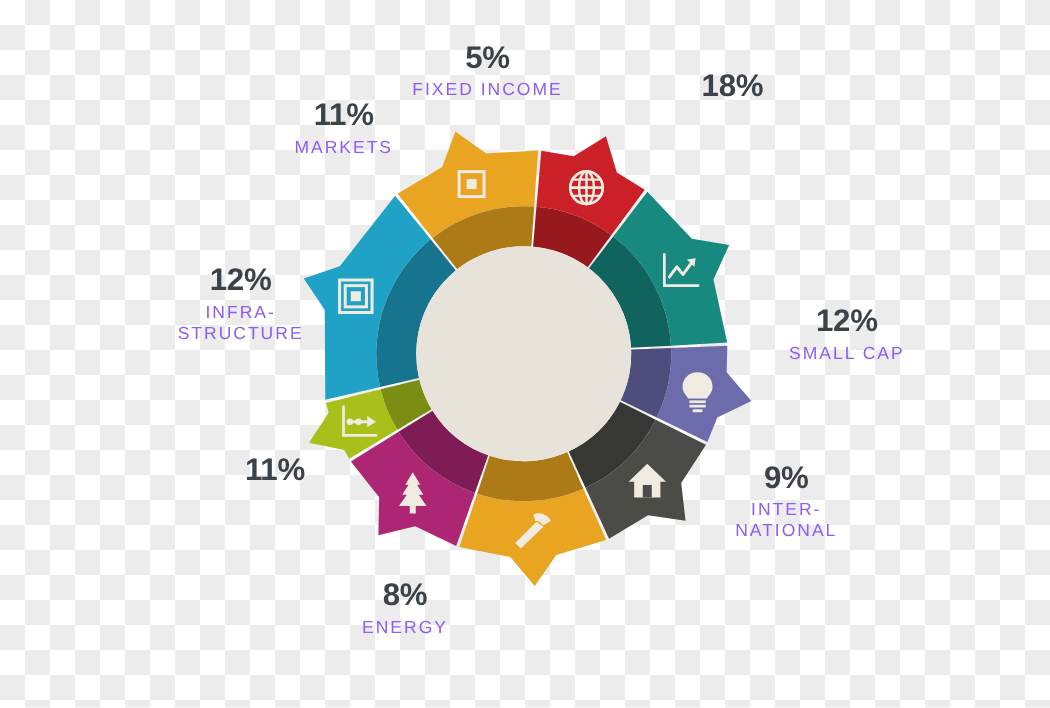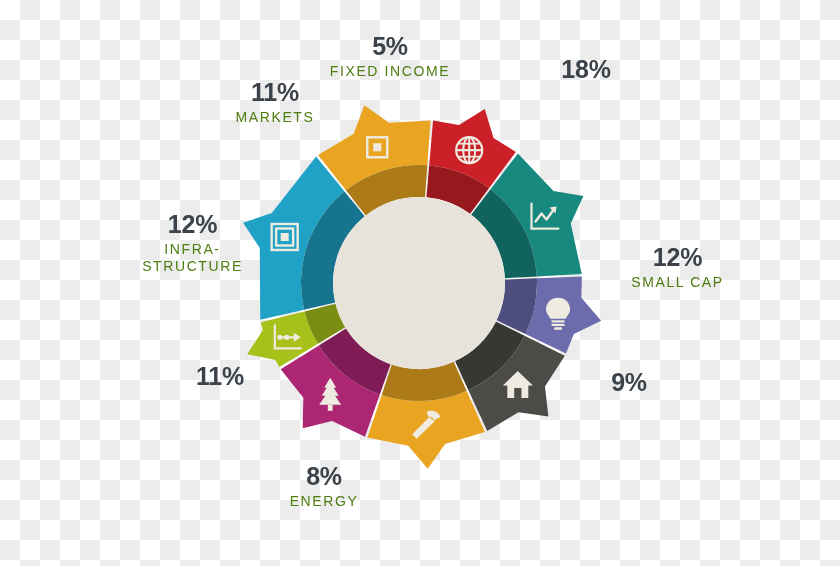--- a/index.html
+++ b/index.html
@@ -13,21 +13,21 @@
     background-size:40px 40px;
     background-position:0 0, 20px 20px;
   }
   #wheel-wrap{position:absolute;left:0;top:0;width:840px;height:566px;}
   .lbl{position:absolute;text-align:center;line-height:1.12;}
   .lbl .pct{
     display:block;font-size:25px;font-weight:bold;color:#3b4249;
     letter-spacing:-0.2px;margin-bottom:3px;
   }
   .lbl .nm{
-    display:block;font-size:14px;color:#4d7c0f;letter-spacing:1.6px;
+    display:block;font-size:14px;color:#8b5cf6;letter-spacing:1.6px;
     line-height:1.22;white-space:pre-line;
   }
 </style>
 </head>
 <body>
 
 <div id="wheel-wrap">
   <svg id="wheel-svg" width="840" height="566" viewBox="0 0 840 566">
       <g>
         <path d="M 260.21 319.81 L 259.8 248 L 243.03 222.75 L 271.76 213.08 L 316.09 156.59 L 344.5 191.49 A 118 118 0 0 0 304.05 309.64 Z" fill="#1FA2C6"></path>
@@ -113,20 +113,22 @@
   <span class="pct">18%</span>
 </div>
 
 <div class="lbl" style="left:590px;top:243px;width:175px;">
   <span class="pct">12%</span>
   <span class="nm">SMALL CAP</span>
 </div>
 
 <div class="lbl" style="left:553px;top:368px;width:152px;">
   <span class="pct">9%</span>
+  <span class="nm">INTER-
+NATIONAL</span>
 </div>
 
 <div class="lbl" style="left:412px;top:472px;width:158px;">
 </div>
 
 <div class="lbl" style="left:249px;top:462px;width:150px;">
   <span class="pct">8%</span>
   <span class="nm">ENERGY</span>
 </div>
 

